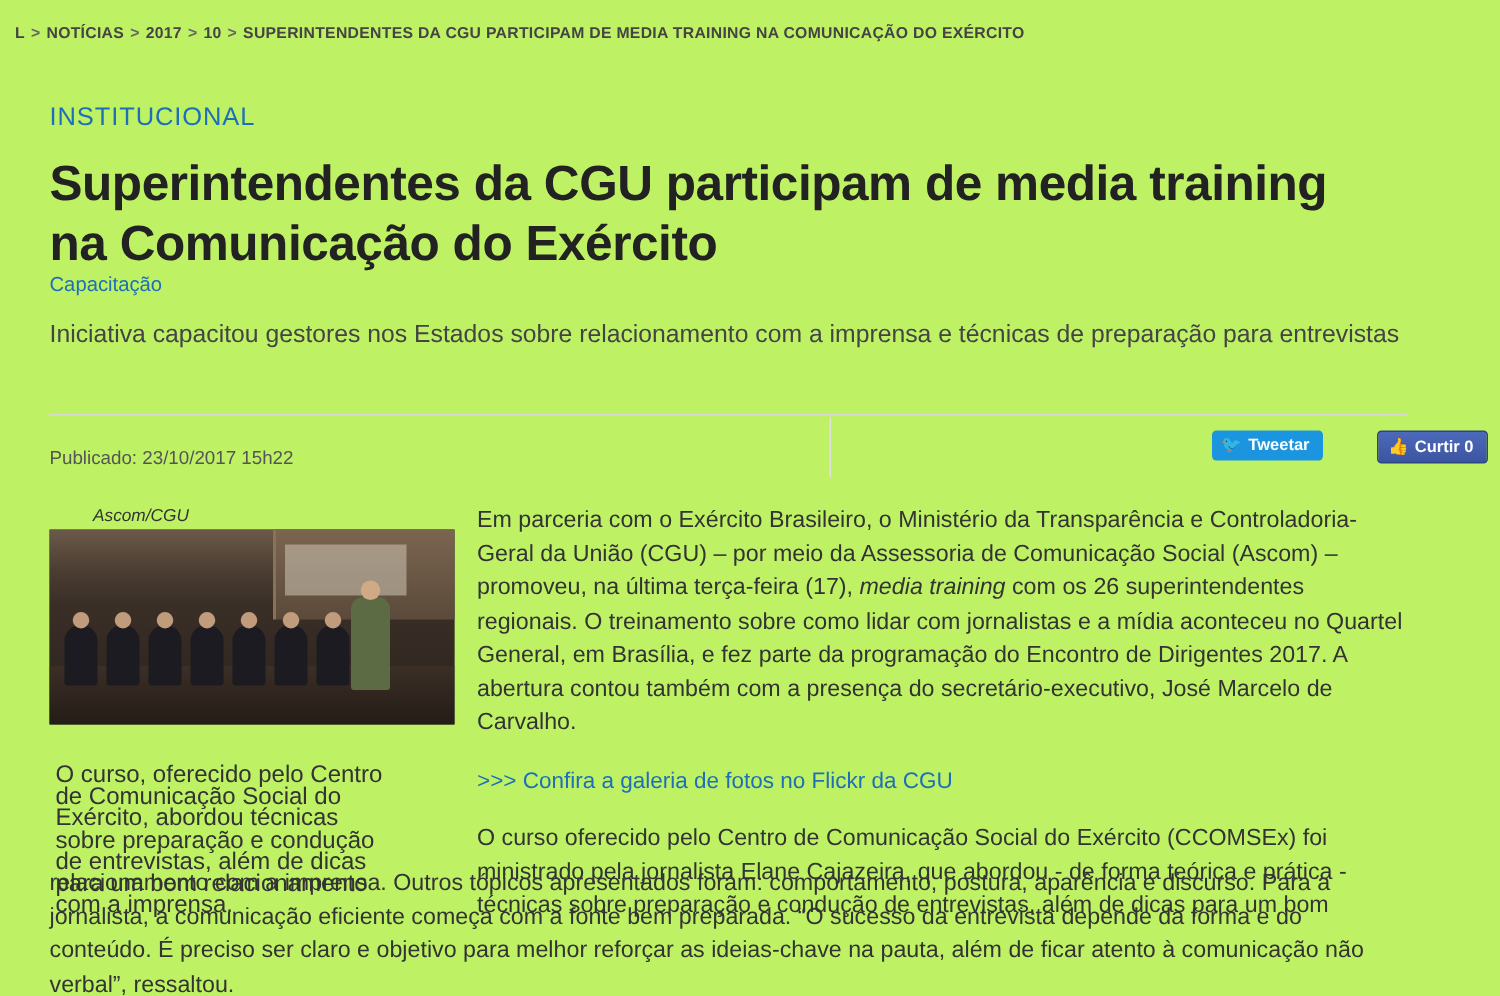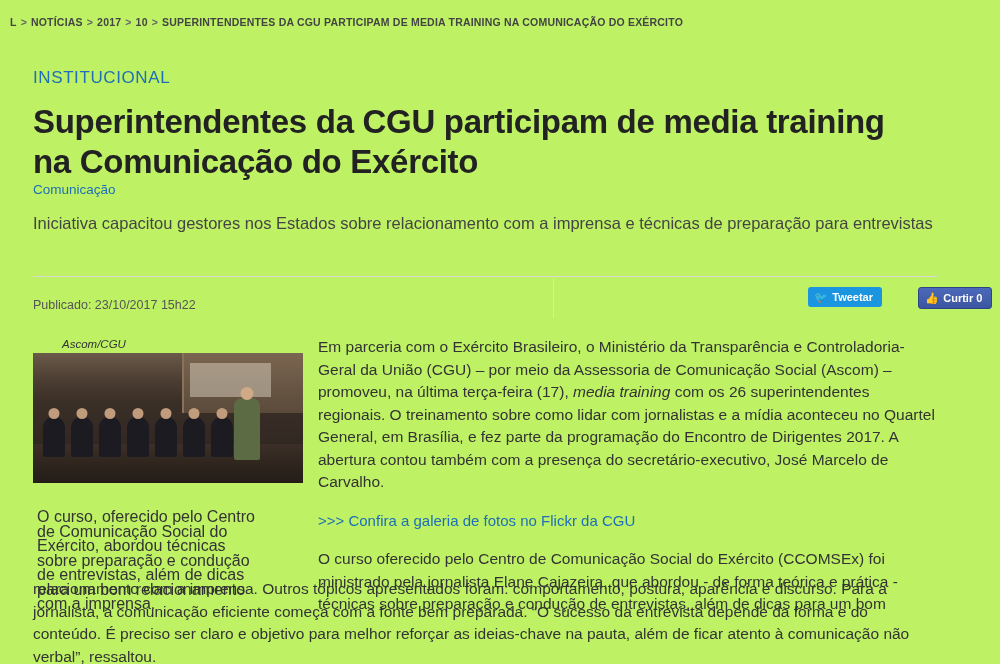--- a/index.html
+++ b/index.html
@@ -310,21 +310,21 @@
 <div class="page">
 
   <div class="breadcrumb">
     <a href="#">L</a><span class="sep">&gt;</span><a href="#">NOTÍCIAS</a><span class="sep">&gt;</span><a href="#">2017</a><span class="sep">&gt;</span><a href="#">10</a><span class="sep">&gt;</span><span class="crumb-last">SUPERINTENDENTES DA CGU PARTICIPAM DE MEDIA TRAINING NA COMUNICAÇÃO DO EXÉRCITO</span>
   </div>
 
   <div class="category">INSTITUCIONAL</div>
 
   <h1 class="title">Superintendentes da CGU participam de media training na Comunicação do Exército</h1>
 
-  <a href="#" class="subject">Comunicação</a>
+  <a href="#" class="subject">Capacitação</a>
 
   <div class="lead">Iniciativa capacitou gestores nos Estados sobre relacionamento com a imprensa e técnicas de preparação para entrevistas</div>
 
   <div class="divider"></div>
   <div class="divider-vert"></div>
 
   <div class="dates">
     <div>Publicado: 23/10/2017 15h22</div>
   </div>
 

